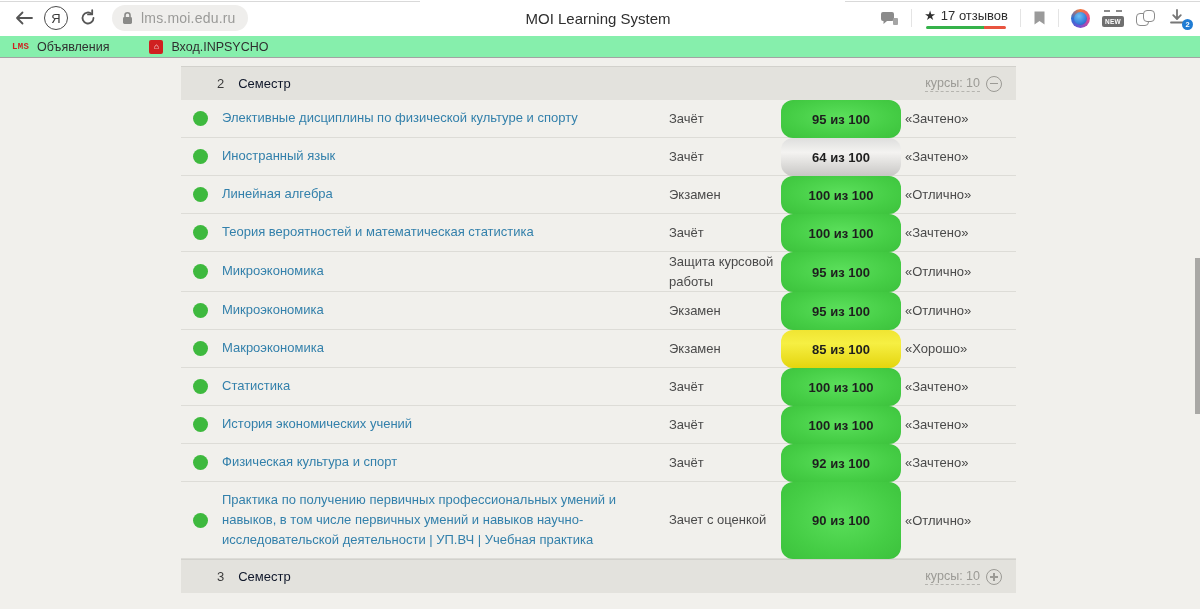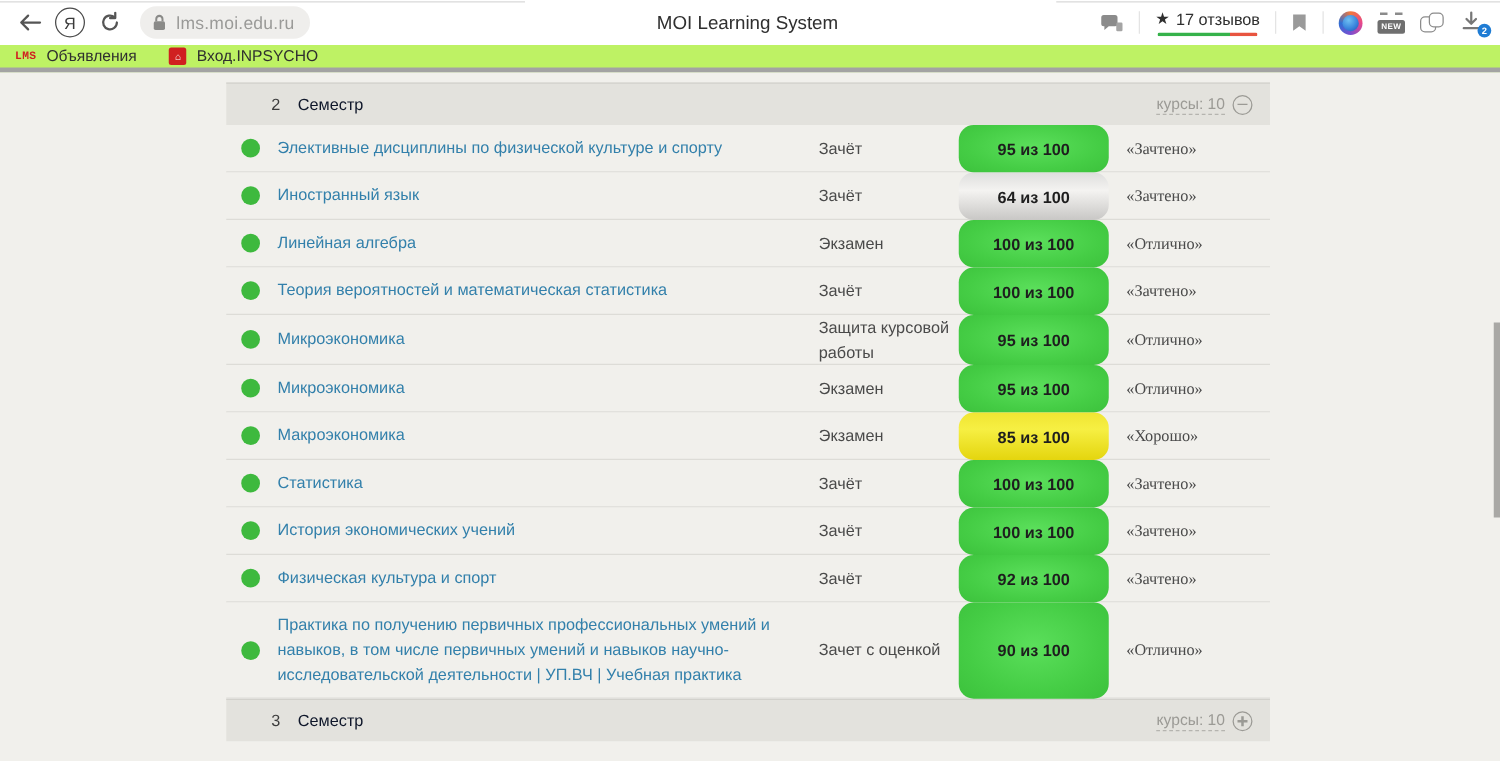--- a/index.html
+++ b/index.html
@@ -30,21 +30,21 @@
   .new-icon { width:22px; height:17px; position:relative; cursor:pointer; }
   .new-icon .dots { position:absolute; top:0; left:2px; right:2px; height:4px; border-top:2px dashed #8b8b8b; }
   .new-icon .band { position:absolute; bottom:0; left:0; right:0; height:11px; background:#6f6f6f; border-radius:2px; color:#fff; font-size:6.5px; font-weight:bold; display:flex; align-items:center; justify-content:center; letter-spacing:.3px; }
   .copies-icon { position:relative; width:20px; height:17px; cursor:pointer; }
   .copies-icon .b1 { position:absolute; left:0; top:3px; width:13px; height:13px; border:1.7px solid #8b8b8b; border-radius:4px; background:#fff; }
   .copies-icon .b2 { position:absolute; left:7px; top:0; width:12px; height:12px; border:1.7px solid #8b8b8b; border-radius:4px; background:#fff; }
   .dl-wrap { position:relative; width:22px; height:20px; cursor:pointer; }
   .dl-badge { position:absolute; right:-3px; bottom:-2px; width:11px; height:11px; background:#1f7cd4; border-radius:50%; color:#fff; font-size:7.5px; display:flex; align-items:center; justify-content:center; font-weight:bold; }
 
   
-  .bookmarks { height:22px; background:#bef264; border-bottom:4px solid #a3a3a3; display:flex; align-items:center; padding:0 12px; gap:26px; }
+  .bookmarks { height:22px; background:#86efac; border-bottom:1px solid #a3a3a3; display:flex; align-items:center; padding:0 12px; gap:40px; }
   .bm { display:flex; align-items:center; gap:8px; cursor:pointer; }
   .bm-label { font-size:12.5px; color:#2f2f2f; }
   .bm-fav-lms { font-size:9px; font-weight:bold; color:#d02020; letter-spacing:.3px; font-family:"Liberation Mono","DejaVu Sans Mono",monospace; }
   .bm-fav-inp { width:14px; height:14px; background:#d02020; border-radius:2px; display:flex; align-items:center; justify-content:center; color:#ffffff; font-size:8px; }
 
   
   .page { position:relative; width:100%; height:550px; background:#f1f0ec; }
   .content { position:absolute; left:181px; top:8px; width:835px; }
 
   .sem-header { height:34px; background:#e3e2dd; border-top:1px solid #d2d1cc; display:flex; align-items:center; padding:0 14px 0 36px; }
@@ -53,26 +53,26 @@
   .sem-right { margin-left:auto; display:flex; align-items:center; gap:6px; }
   .kursy { font-size:12.5px; color:#9b9a95; border-bottom:1px dashed #b5b4af; padding-bottom:1px; cursor:pointer; }
   .toggle-circle { width:16px; height:16px; border:1.4px solid #9b9a95; border-radius:50%; position:relative; cursor:pointer; flex:0 0 auto; }
   .toggle-circle::before { content:""; position:absolute; left:3px; right:3px; top:50%; margin-top:-0.7px; height:1.4px; background:#9b9a95; }
   .toggle-circle.plus::after { content:""; position:absolute; top:3px; bottom:3px; left:50%; margin-left:-0.7px; width:1.4px; background:#9b9a95; }
 
   .grade-row { display:flex; align-items:center; min-height:38px; border-bottom:1px solid #dddcd7; background:#f1f0ec; position:relative; }
   .dot-cell { flex:0 0 41px; display:flex; align-items:center; padding-left:12px; }
   .dot { width:15px; height:15px; border-radius:50%; background:#3eb93e; }
   .name-cell { flex:0 0 430px; font-size:13px; color:#3380ab; line-height:1.55; padding:8px 0; cursor:pointer; }
-  .type-cell { flex:0 0 112px; margin-left:3px; font-size:13px; color:#4a4a4a; line-height:1.5; }
+  .type-cell { flex:0 0 112px; margin-left:17px; font-size:13px; color:#4a4a4a; line-height:1.5; }
   .score-cell { flex:0 0 120px; align-self:stretch; margin-bottom:-1px; display:flex; align-items:center; justify-content:center; font-size:13px; font-weight:bold; color:#1e1e1e; z-index:1;border-radius:12px; }
   .score-green { background:radial-gradient(ellipse at 50% 45%, #5bdf5b 0%, #45cd45 62%, #3cc13c 100%); }
   .score-gray { background:linear-gradient(180deg, #dededd 0%, #f4f3f1 38%, #c8c7c5 100%); }
   .score-yellow { background:linear-gradient(180deg, #f0e532 0%, #f6ef43 35%, #e4d50e 100%); }
-  .grade-cell { margin-left:14px; font-size:13px; color:#4a4a4a;font-family:Liberation Serif, serif; }
+  .grade-cell { margin-left:4px; font-size:13px; color:#4a4a4a; }
 
   
   .scrollbar-thumb { position:absolute; right:0; top:200px; width:5px; height:156px; background:#a9a8a5; cursor:pointer; }
 
   svg { display:block; }
 </style>
 </head>
 <body>
 
 <div class="chrome">

